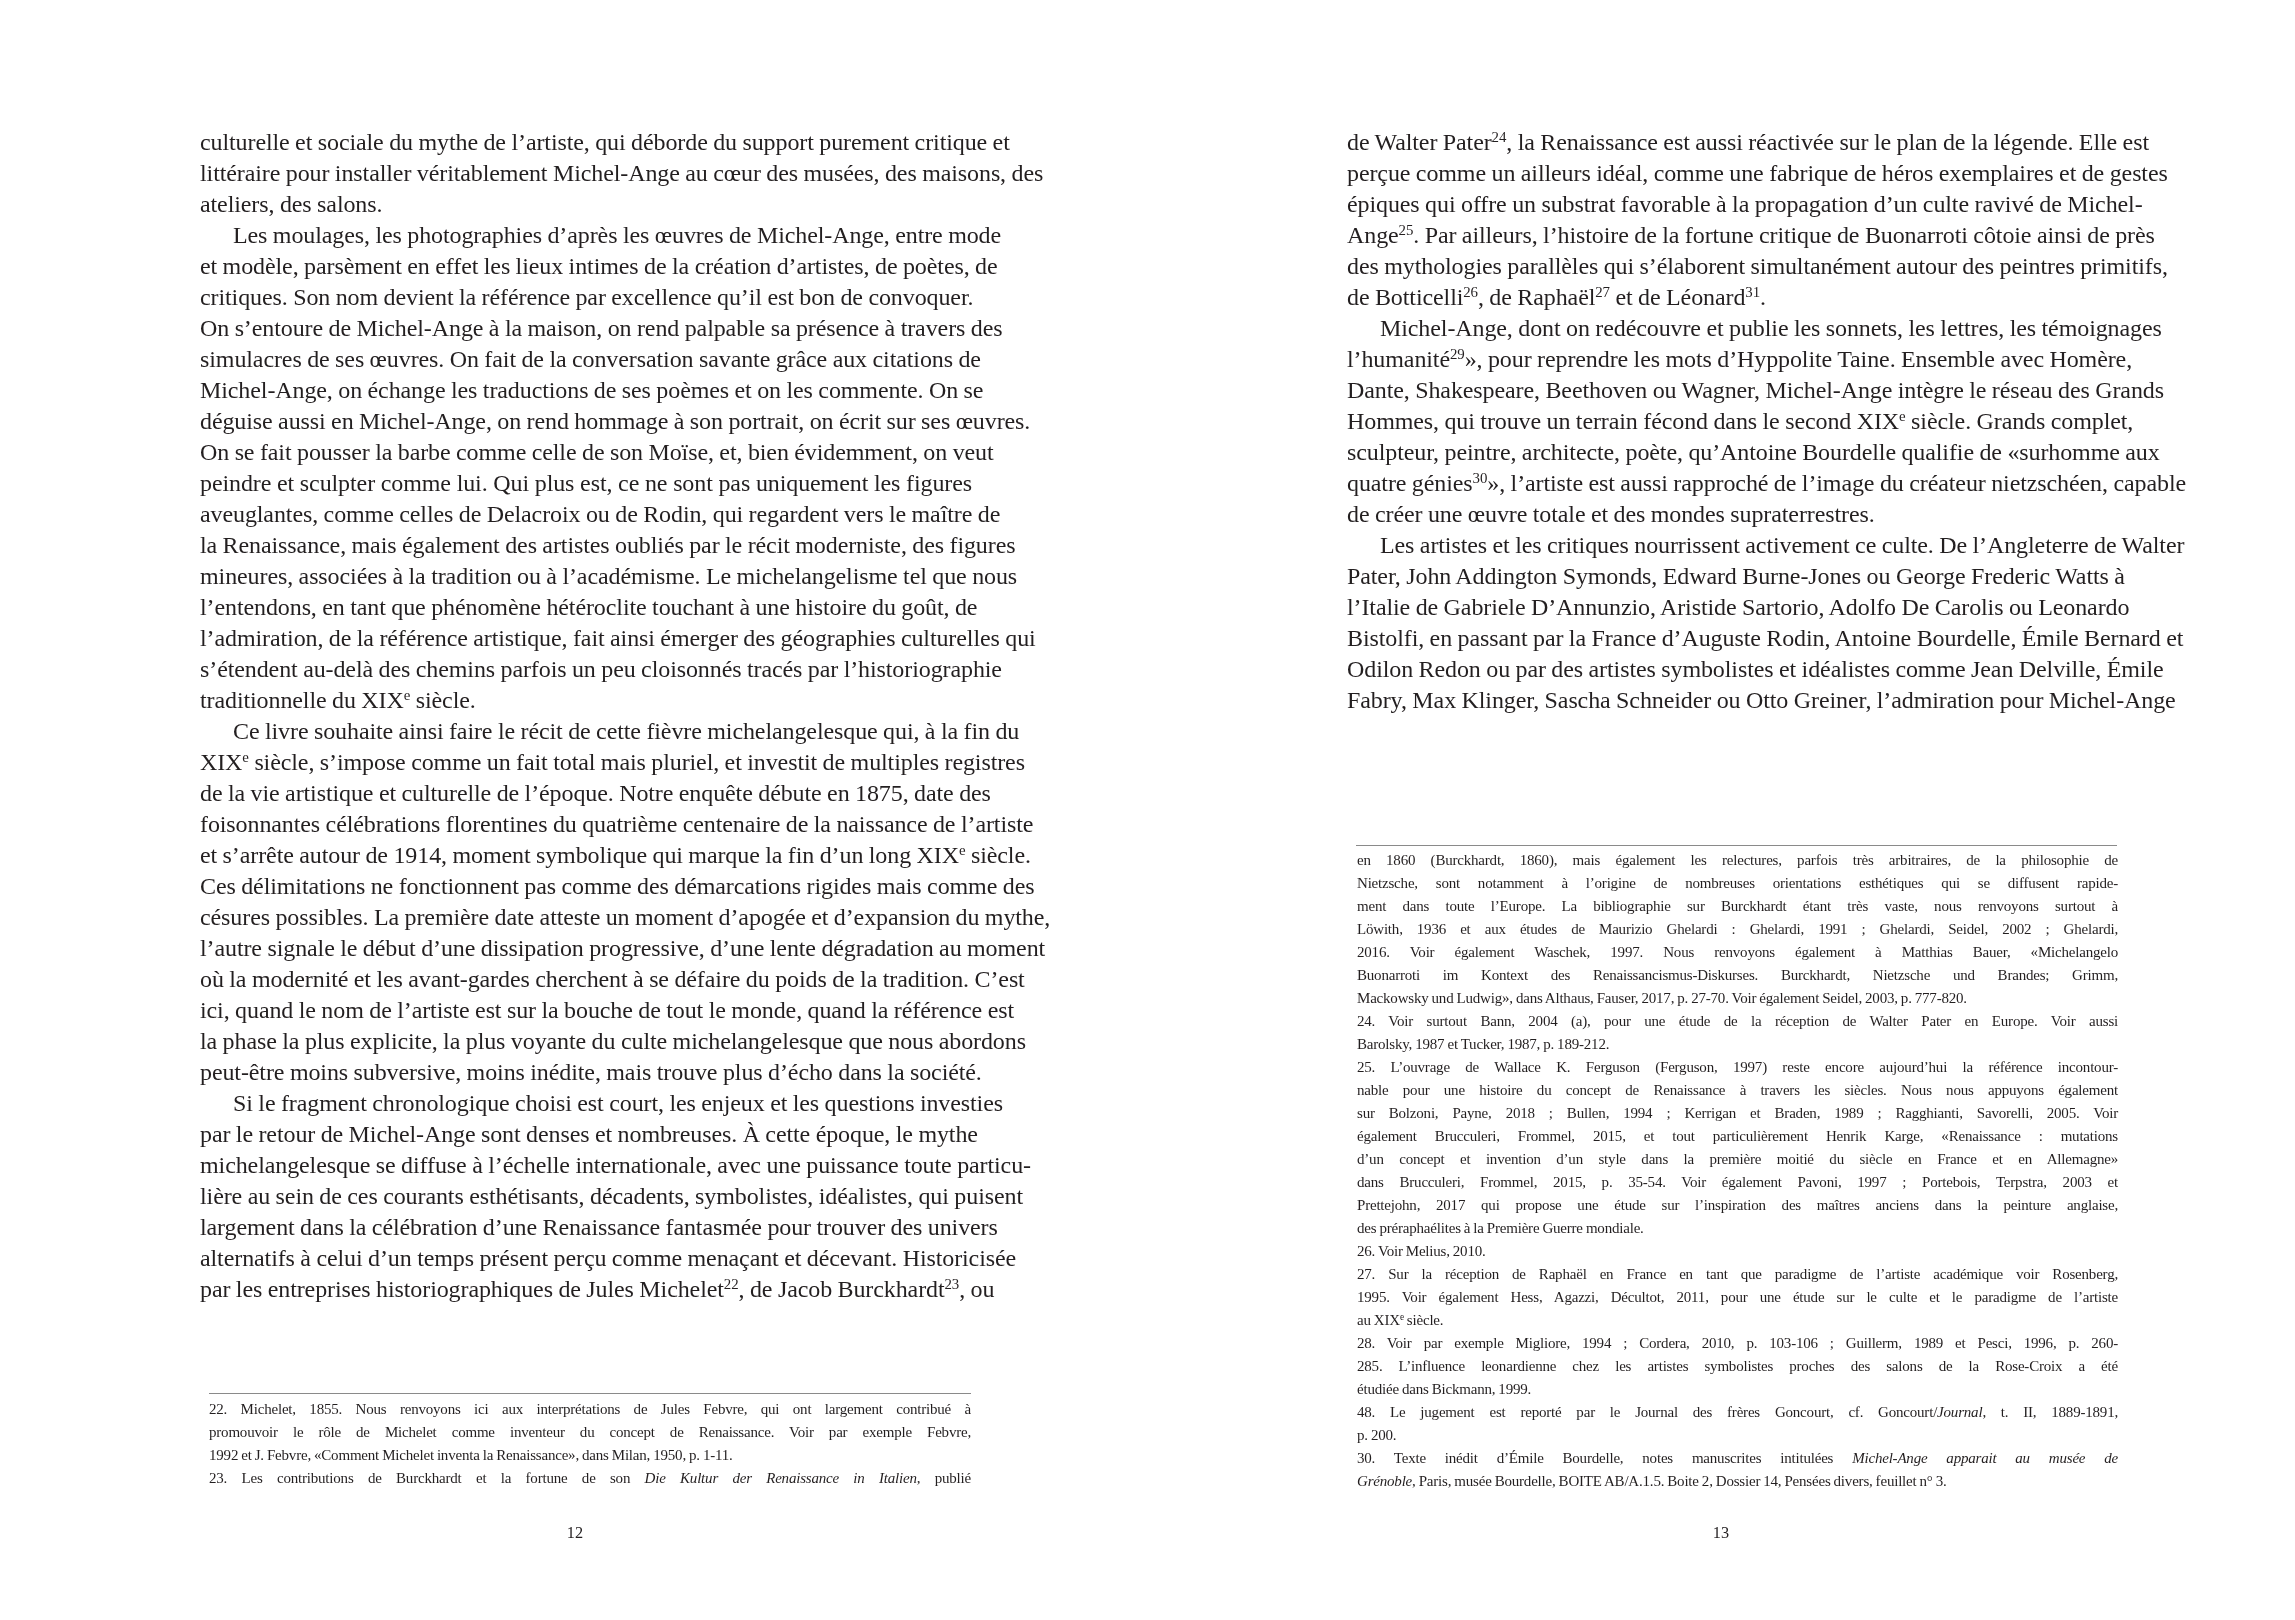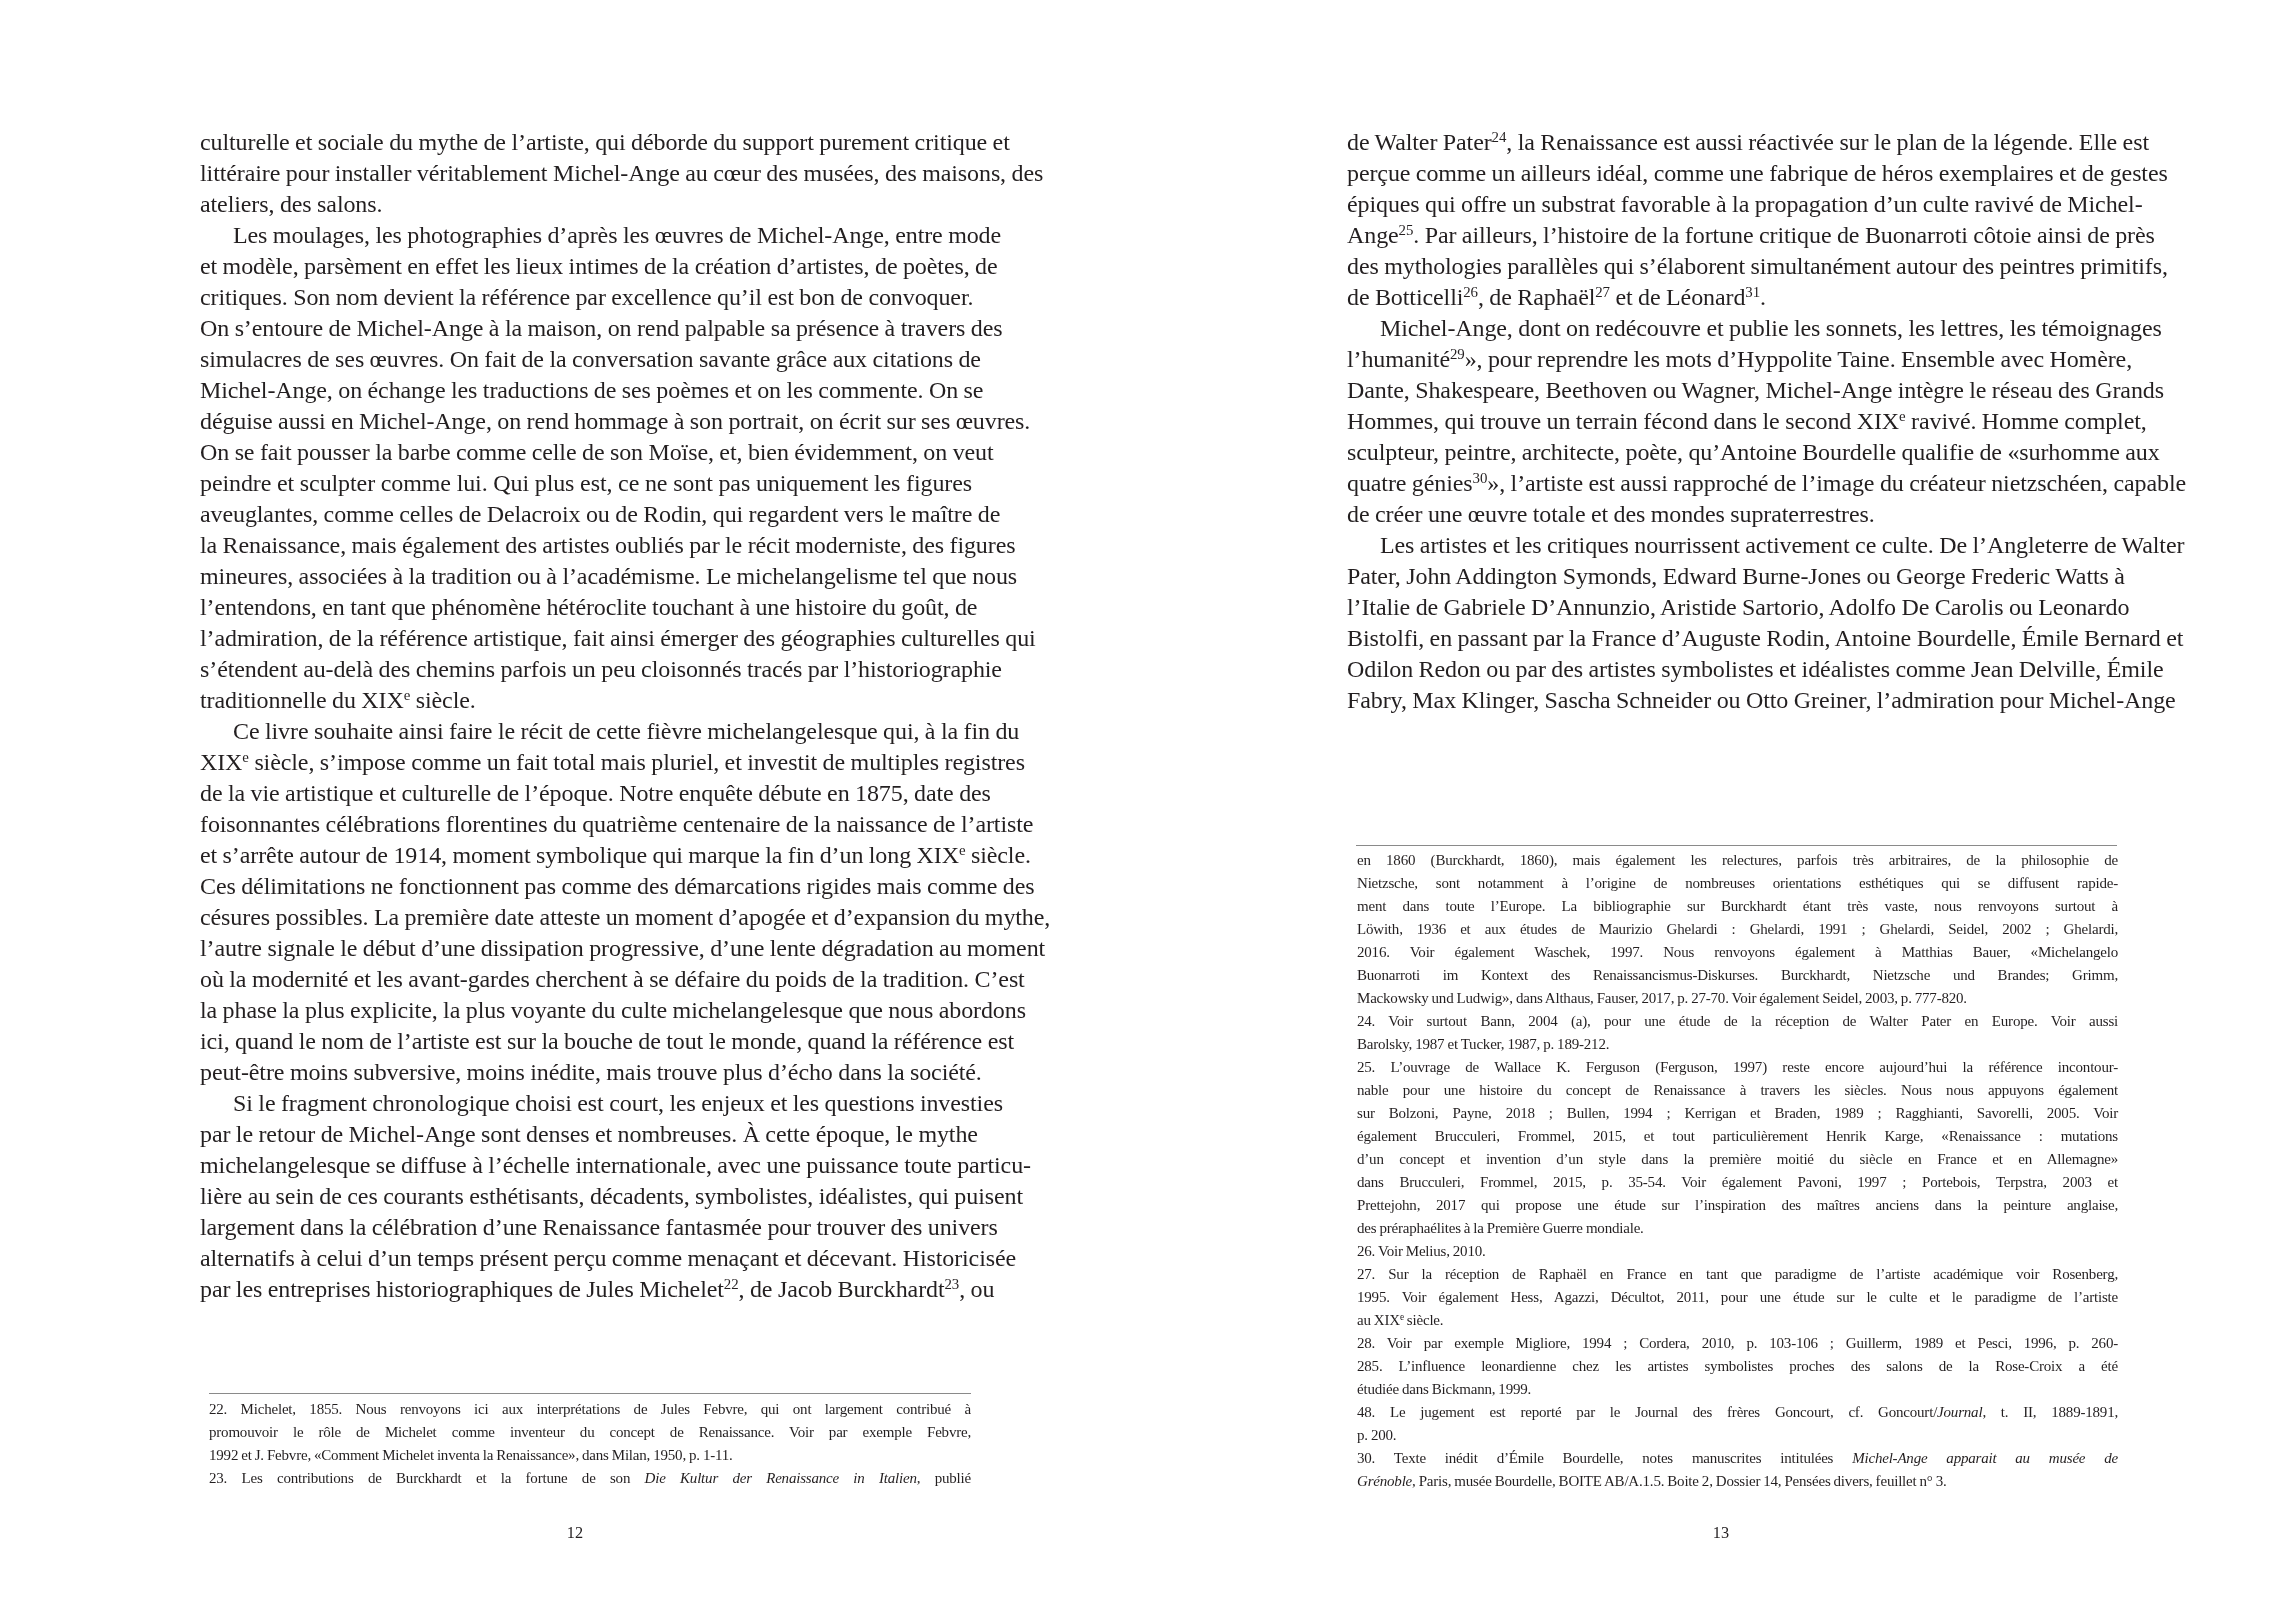--- a/index.html
+++ b/index.html
@@ -53,22 +53,22 @@
       <span class="line last"><span>traditionnelle du XIX</span><sup>e</sup><span> siècle.</span></span>
       <span class="line indent"><span>Ce livre souhaite ainsi faire le récit de cette fièvre michelangelesque qui, à la fin du</span></span>
       <span class="line"><span>XIX</span><sup>e</sup><span> siècle, s’impose comme un fait total mais pluriel, et investit de multiples registres</span></span>
       <span class="line"><span>de la vie artistique et culturelle de l’époque. Notre enquête débute en 1875, date des</span></span>
       <span class="line"><span>foisonnantes célébrations florentines du quatrième centenaire de la naissance de l’artiste</span></span>
       <span class="line"><span>et s’arrête autour de 1914, moment symbolique qui marque la fin d’un long XIX</span><sup>e</sup><span> siècle.</span></span>
       <span class="line"><span>Ces délimitations ne fonctionnent pas comme des démarcations rigides mais comme des</span></span>
       <span class="line"><span>césures possibles. La première date atteste un moment d’apogée et d’expansion du mythe,</span></span>
       <span class="line"><span>l’autre signale le début d’une dissipation progressive, d’une lente dégradation au moment</span></span>
       <span class="line"><span>où la modernité et les avant-gardes cherchent à se défaire du poids de la tradition. C’est</span></span>
+      <span class="line"><span>ici, quand le nom de l’artiste est sur la bouche de tout le monde, quand la référence est</span></span>
       <span class="line"><span>la phase la plus explicite, la plus voyante du culte michelangelesque que nous abordons</span></span>
-      <span class="line"><span>ici, quand le nom de l’artiste est sur la bouche de tout le monde, quand la référence est</span></span>
       <span class="line last"><span>peut-être moins subversive, moins inédite, mais trouve plus d’écho dans la société.</span></span>
       <span class="line indent"><span>Si le fragment chronologique choisi est court, les enjeux et les questions investies</span></span>
       <span class="line"><span>par le retour de Michel-Ange sont denses et nombreuses. À cette époque, le mythe</span></span>
       <span class="line"><span>michelangelesque se diffuse à l’échelle internationale, avec une puissance toute particu-</span></span>
       <span class="line"><span>lière au sein de ces courants esthétisants, décadents, symbolistes, idéalistes, qui puisent</span></span>
       <span class="line"><span>largement dans la célébration d’une Renaissance fantasmée pour trouver des univers</span></span>
       <span class="line"><span>alternatifs à celui d’un temps présent perçu comme menaçant et décevant. Historicisée</span></span>
       <span class="line"><span>par les entreprises historiographiques de Jules Michelet</span><sup>22</sup><span>, de Jacob Burckhardt</span><sup>23</sup><span>, ou</span></span>
     </div>
   <div class="fn-rule"></div>
@@ -85,21 +85,21 @@
   <div class="body-col">
       <span class="line"><span>de Walter Pater</span><sup>24</sup><span>, la Renaissance est aussi réactivée sur le plan de la légende. Elle est</span></span>
       <span class="line"><span>perçue comme un ailleurs idéal, comme une fabrique de héros exemplaires et de gestes</span></span>
       <span class="line"><span>épiques qui offre un substrat favorable à la propagation d’un culte ravivé de Michel-</span></span>
       <span class="line"><span>Ange</span><sup>25</sup><span>. Par ailleurs, l’histoire de la fortune critique de Buonarroti côtoie ainsi de près</span></span>
       <span class="line"><span>des mythologies parallèles qui s’élaborent simultanément autour des peintres primitifs,</span></span>
       <span class="line last"><span>de Botticelli</span><sup>26</sup><span>, de Raphaël</span><sup>27</sup><span> et de Léonard</span><sup>31</sup><span>.</span></span>
       <span class="line indent"><span>Michel-Ange, dont on redécouvre et publie les sonnets, les lettres, les témoignages</span></span>
       <span class="line"><span>l’humanité</span><sup>29</sup><span>», pour reprendre les mots d’Hyppolite Taine. Ensemble avec Homère,</span></span>
       <span class="line"><span>Dante, Shakespeare, Beethoven ou Wagner, Michel-Ange intègre le réseau des Grands</span></span>
-      <span class="line"><span>Hommes, qui trouve un terrain fécond dans le second XIX</span><sup>e</sup><span> ravivé. Homme complet,</span></span>
+      <span class="line"><span>Hommes, qui trouve un terrain fécond dans le second XIX</span><sup>e</sup><span> siècle. Grands complet,</span></span>
       <span class="line"><span>sculpteur, peintre, architecte, poète, qu’Antoine Bourdelle qualifie de «surhomme aux</span></span>
       <span class="line"><span>quatre génies</span><sup>30</sup><span>», l’artiste est aussi rapproché de l’image du créateur nietzschéen, capable</span></span>
       <span class="line last"><span>de créer une œuvre totale et des mondes supraterrestres.</span></span>
       <span class="line indent"><span>Les artistes et les critiques nourrissent activement ce culte. De l’Angleterre de Walter</span></span>
       <span class="line"><span>Pater, John Addington Symonds, Edward Burne-Jones ou George Frederic Watts à</span></span>
       <span class="line"><span>l’Italie de Gabriele D’Annunzio, Aristide Sartorio, Adolfo De Carolis ou Leonardo</span></span>
       <span class="line"><span>Bistolfi, en passant par la France d’Auguste Rodin, Antoine Bourdelle, Émile Bernard et</span></span>
       <span class="line"><span>Odilon Redon ou par des artistes symbolistes et idéalistes comme Jean Delville, Émile</span></span>
       <span class="line"><span>Fabry, Max Klinger, Sascha Schneider ou Otto Greiner, l’admiration pour Michel-Ange</span></span>
     </div>

